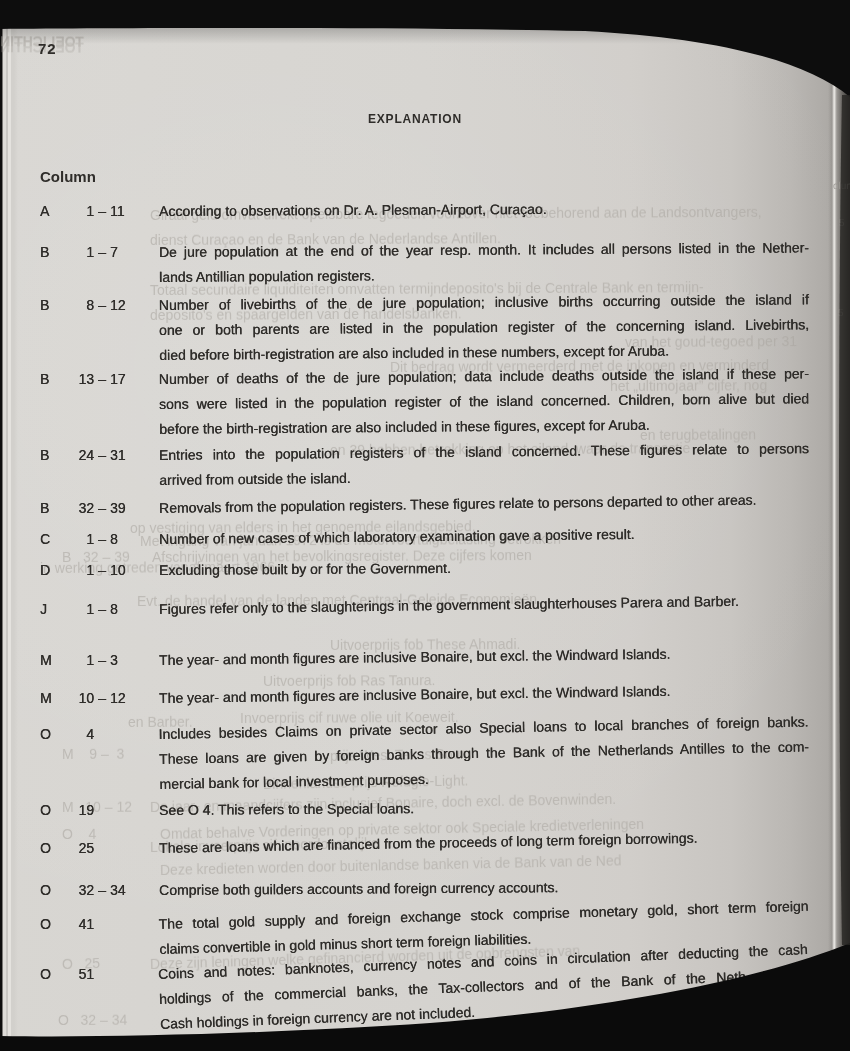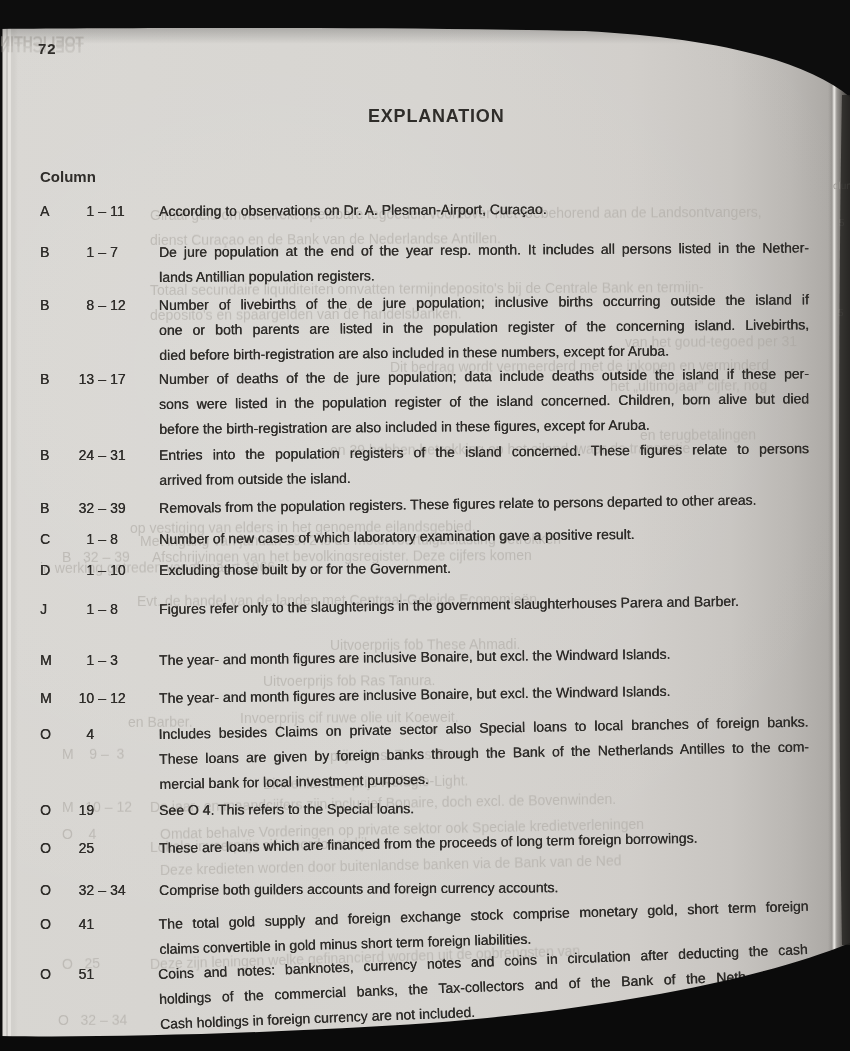--- a/index.html
+++ b/index.html
@@ -15,21 +15,21 @@
       #c9c7c3 6px 8px,#e4e2de 8px 11px,#d2d0cc 11px 14px,rgba(210,208,204,0) 100%);}
   .right-strip{position:absolute;left:828px;top:0;bottom:0;width:22px;
     background:linear-gradient(to right,rgba(0,0,0,0) 0,rgba(120,117,113,0.35) 18%,
       #efede9 28%,#9b9894 40%,#6f6c68 62%,#4a4845 84%,#343230 100%);}
   .top-shade{position:absolute;left:0;top:28px;width:100%;height:16px;
     background:linear-gradient(to bottom,rgba(0,0,0,0.20),rgba(0,0,0,0));}
   .frame{position:absolute;inset:0;pointer-events:none;}
 
   .content{position:absolute;inset:0;color:#2f2d2a;}
   .pageno{position:absolute;left:38px;top:40px;font-size:15px;font-weight:700;letter-spacing:1px;}
-  .title{position:absolute;left:368px;top:106px;font-size:18px;font-weight:700;letter-spacing:0.8px;}
+  .title{position:absolute;left:368px;top:112px;font-size:12px;font-weight:700;letter-spacing:0.8px;}
   .colhead{position:absolute;left:40px;top:168px;font-size:15px;font-weight:700;}
 
   .row{position:absolute;left:40px;display:flex;align-items:flex-start;}
   .row,.desc{font-size:14px;line-height:25px;}
   .col-letter{width:32px;flex:0 0 32px;text-shadow:0.3px 0 0 currentColor;}
   .col-range{display:flex;flex:0 0 64px;width:64px;text-shadow:0.3px 0 0 currentColor;}
   .n1{width:22px;text-align:right;}
   .dash{width:16px;text-align:center;}
   .n2{width:26px;text-align:left;}
   .desc{width:650px;margin-left:23px;transform-origin:0 50%;text-shadow:0.3px 0 0 currentColor;}

